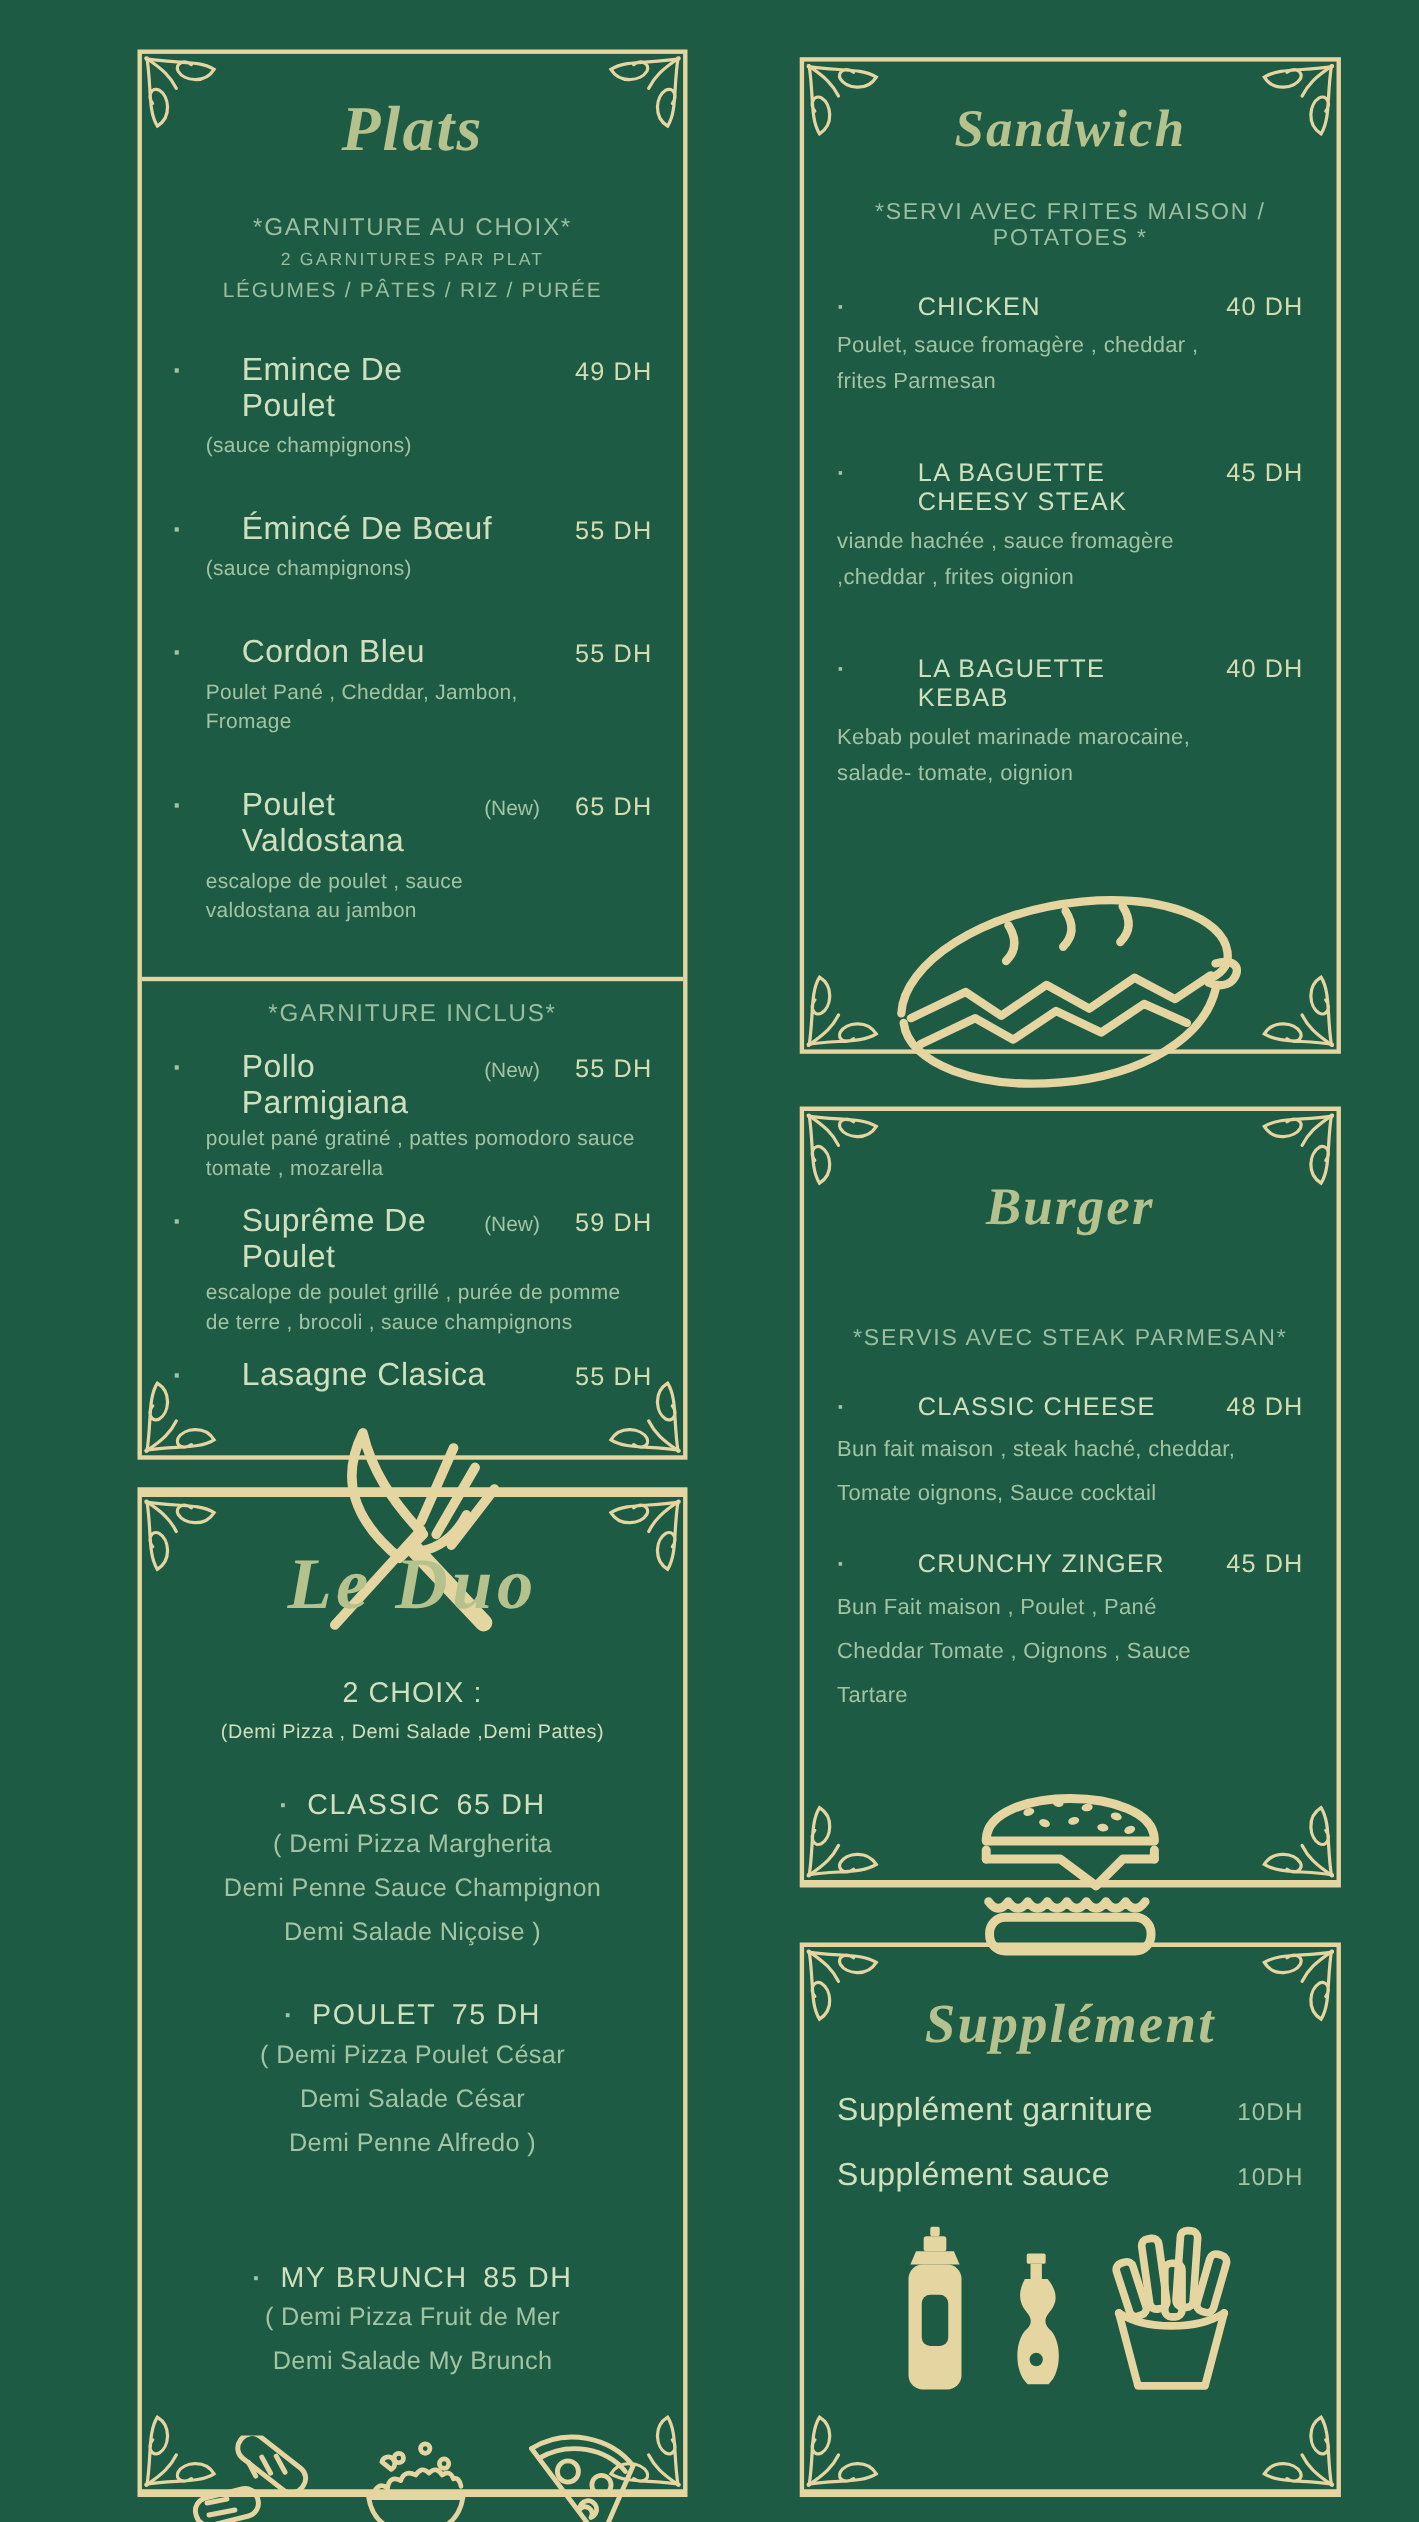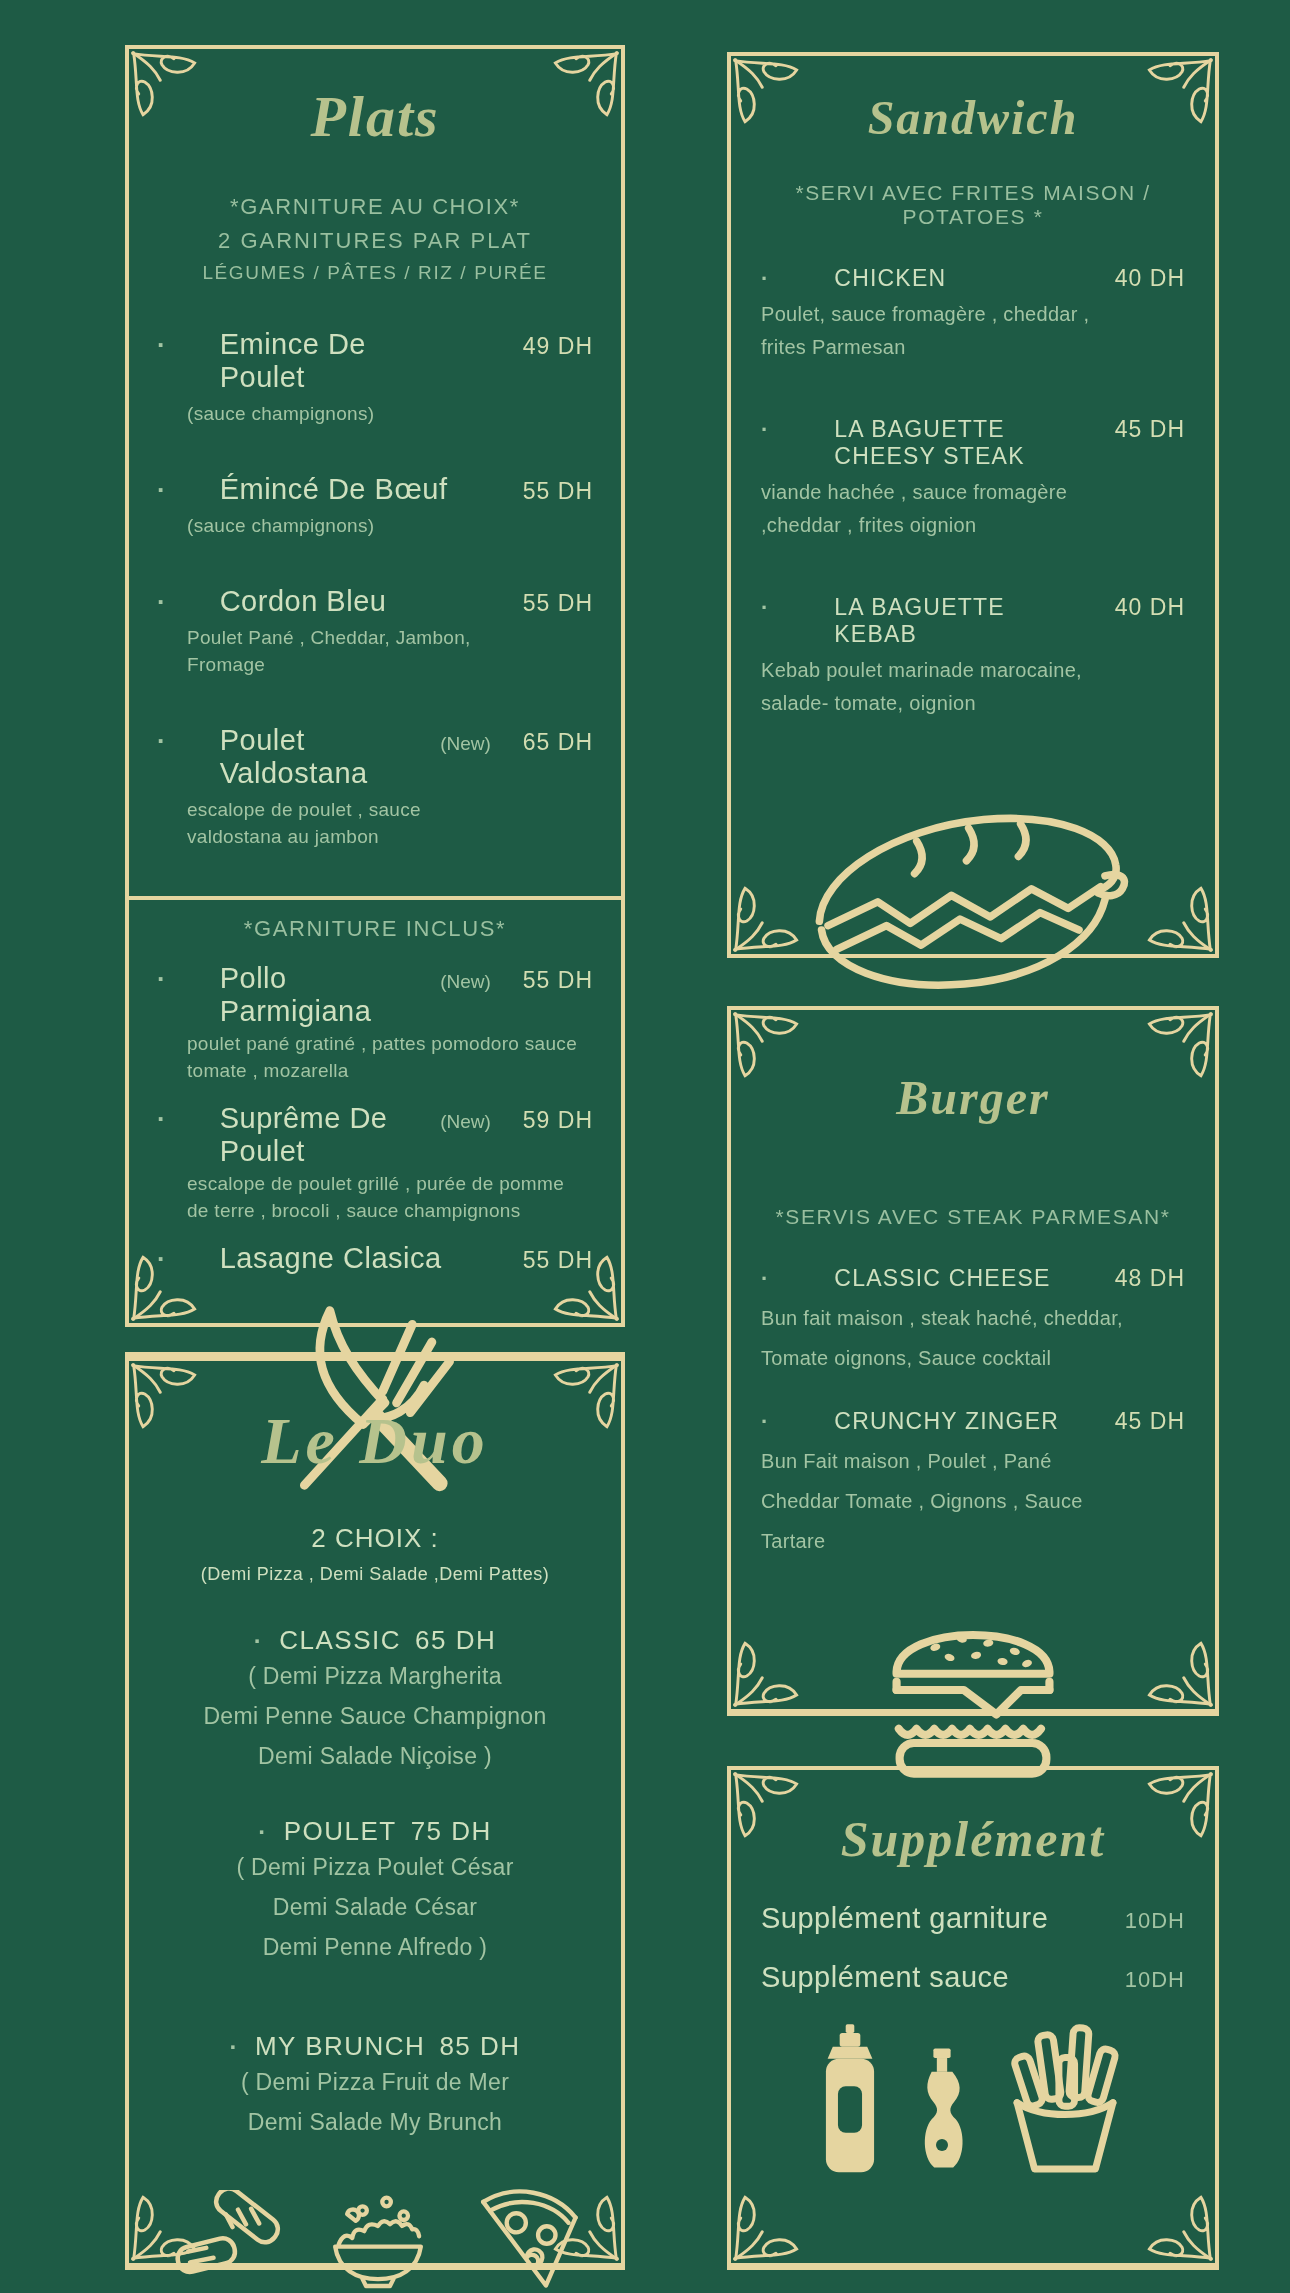--- a/index.html
+++ b/index.html
@@ -55,21 +55,21 @@
   .bullet::before{content:"\00B7";font-weight:bold;}
   .mi-name{color:var(--item-color,#cfe0bf);font-size:29px;letter-spacing:.5px;}
   .mi-tag{color:var(--desc-color,#a2c4a3);font-size:19px;margin-left:8px;}
   .mi-price{margin-left:auto;color:var(--price-color,#d3ddb2);font-size:23px;letter-spacing:1px;white-space:nowrap;}
   .mi-desc{color:var(--desc-color,#a2c4a3);font-size:19px;line-height:27px;margin:6px 0 0 30px;padding-right:80px;letter-spacing:.3px;}
 
   
   #panel-plats .script-title{font-size:58px;margin-top:34px;}
   .plats-notes{margin-top:44px;}
   .plats-note1{font-size:22px;}
-  .plats-note2{font-size:22px;margin-top:8px;letter-spacing:2px;}
+  .plats-note2{font-size:16px;margin-top:8px;letter-spacing:2px;}
   .plats-note3{font-size:19px;margin-top:8px;}
   .plats-items{margin-top:44px;}
   .plats-divider{border-top:4px solid var(--gold-border,#e5d5a0);margin:24px -28px 16px;}
   .sub-header{font-size:22px;margin-bottom:20px;}
   .sub .mi{margin-bottom:18px;}
   .sub .mi-desc{padding-right:10px;margin-top:2px;}
   .cutlery-wrap{display:flex;justify-content:center;margin-top:6px;}
 
   
   #panel-leduo .script-title{font-size:66px;margin-top:42px;letter-spacing:4px;}
@@ -284,21 +284,21 @@
 
     <div class="combo">
       <div class="combo-title">
         <span class="bullet"></span><span>POULET</span><span class="combo-price">75 DH</span>
       </div>
       <div class="combo-line">( Demi Pizza Poulet César</div>
       <div class="combo-line">Demi Salade César</div>
       <div class="combo-line">Demi Penne Alfredo )</div>
     </div>
 
-    <div class="combo" style="margin-top:64px;">
+    <div class="combo" style="margin-top:88px;">
       <div class="combo-title">
         <span class="bullet"></span><span>MY BRUNCH</span><span class="combo-price">85 DH</span>
       </div>
       <div class="combo-line">( Demi Pizza Fruit de Mer</div>
       <div class="combo-line">Demi Salade My Brunch</div>
     </div>
 
     <div class="duo-icons">
       <svg width="128" height="104" viewBox="0 0 140 115">
         <g class="line-icon" stroke-width="5">

